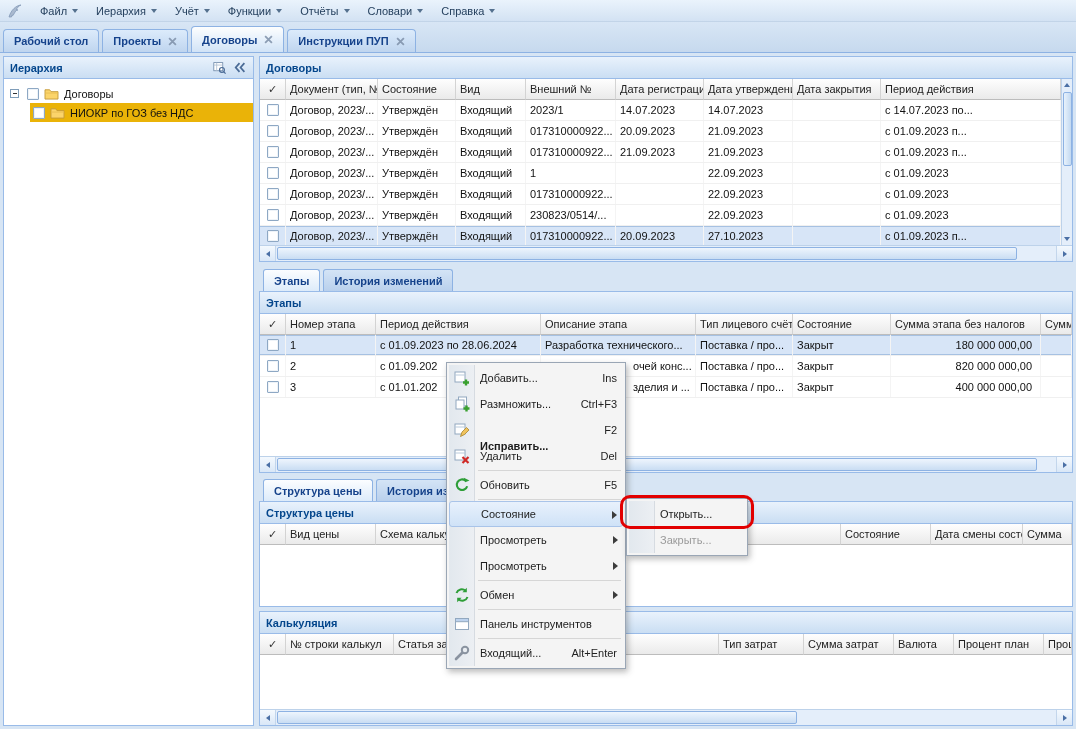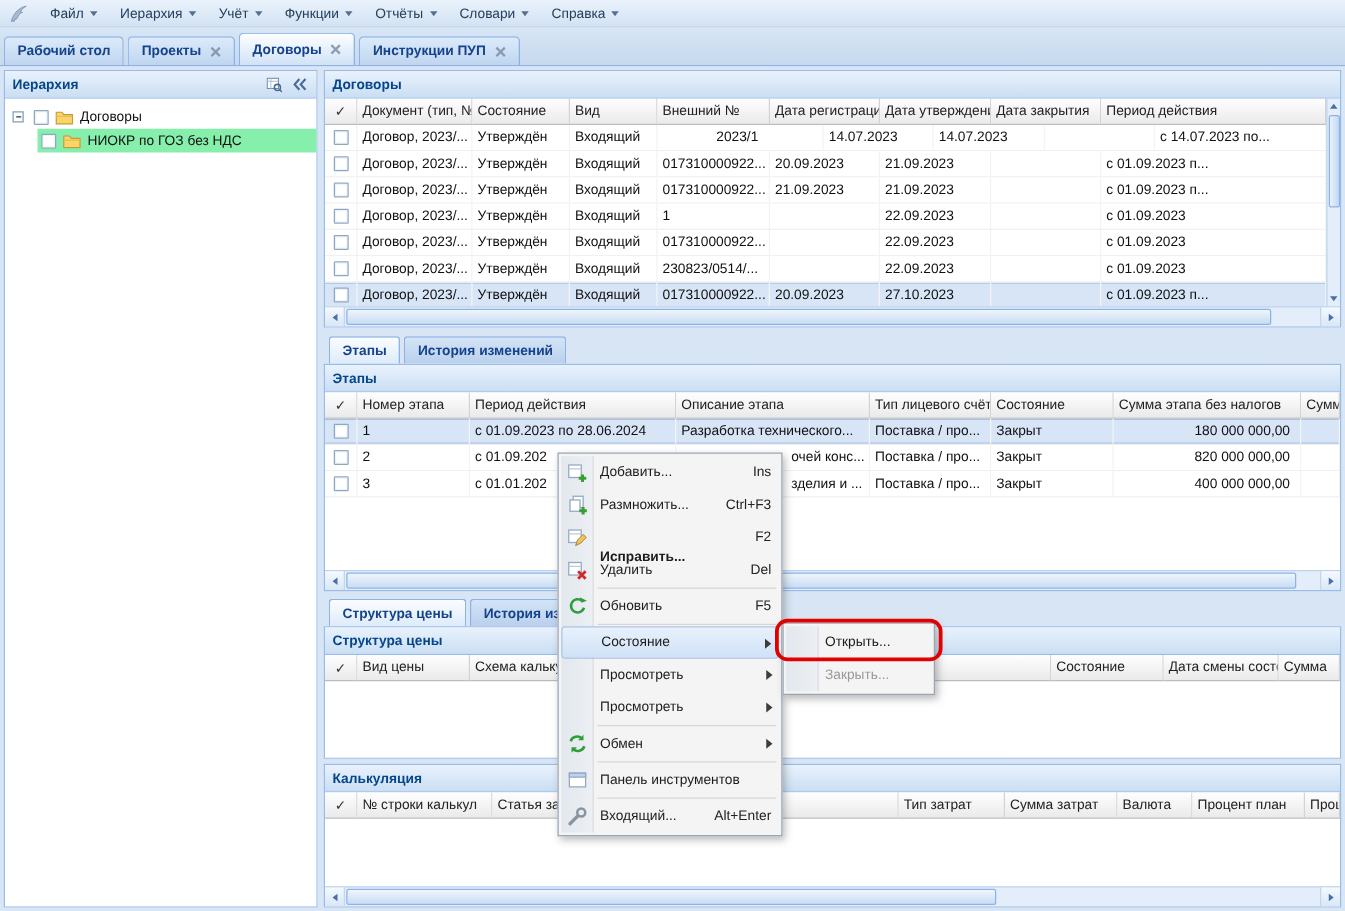--- a/index.html
+++ b/index.html
@@ -45,21 +45,21 @@
 .cell.desc-offset{padding-left:92px;}
 .checkcell{display:flex;align-items:center;justify-content:center;padding:0;}
 .checkbox{width:12px;height:12px;border:1px solid #8ea8c4;background:#fff;box-shadow:inset 0 0 0 1px #eef3f8;border-radius:1px;display:inline-block;}
 
 .tree{flex:1;padding:5px 0;background:#fff;}
 .tree-row{display:flex;align-items:center;height:19px;padding-left:6px;}
 .tree-row.child{padding-left:26px;}
 .expander{width:9px;height:9px;border:1px solid #7f9db9;background:#fff;position:relative;margin-right:5px;flex:0 0 9px;}
 .expander::before{content:'';position:absolute;left:1.5px;top:3px;width:4px;height:1px;background:#333;}
 .tree-inner{display:flex;align-items:center;gap:5px;padding:0 4px 0 3px;flex:1;height:19px;}
-.tree-inner.selected{background:#86efac;}
+.tree-inner.selected{background:#eab308;}
 .tree-icon svg{width:15px;height:13px;display:block;}
 
 .subtabs{display:flex;align-items:flex-end;padding:0 0 0 4px;gap:3px;}
 #subtabs1{height:23px;flex:0 0 23px;margin-top:6px;}
 #subtabs2{height:23px;flex:0 0 23px;margin-top:5px;}
 .subtab{height:22px;display:flex;align-items:center;padding:0 10px;border:1px solid #8db2e3;border-bottom:none;border-radius:3px 3px 0 0;background:linear-gradient(#d4e4f6,#b9d0ec);color:#15428b;font-weight:bold;white-space:nowrap;overflow:hidden;}
 .subtab.active{background:linear-gradient(#fbfdff,#ddebfa);}
 
 #contracts-panel{height:206px;flex:0 0 206px;}
 #stages-panel{height:182px;flex:0 0 182px;}
@@ -242,21 +242,21 @@
                 <div class="hcell flex">Период действия</div>
               </div>
               <div class="rows">
                 <div class="grid-row">
                   <div class="cell checkcell" style="width: 26px;">
                     <span class="checkbox"></span>
                   </div>
                   <div class="cell" style="width: 92px;">Договор, 2023/...</div>
                   <div class="cell" style="width: 78px;">Утверждён</div>
                   <div class="cell" style="width: 70px;">Входящий</div>
-                  <div class="cell" style="width: 90px; margin-left: 43px;">2023/1</div>
+                  <div class="cell" style="width: 90px;">2023/1</div>
                   <div class="cell" style="width: 88px;">14.07.2023</div>
                   <div class="cell" style="width: 89px;">14.07.2023</div>
                   <div class="cell" style="width: 88px;"></div>
                   <div class="cell flex">с 14.07.2023 по...</div>
                 </div>
                 <div class="grid-row">
                   <div class="cell checkcell" style="width: 26px;">
                     <span class="checkbox"></span>
                   </div>
                   <div class="cell" style="width: 92px;">Договор, 2023/...</div>

